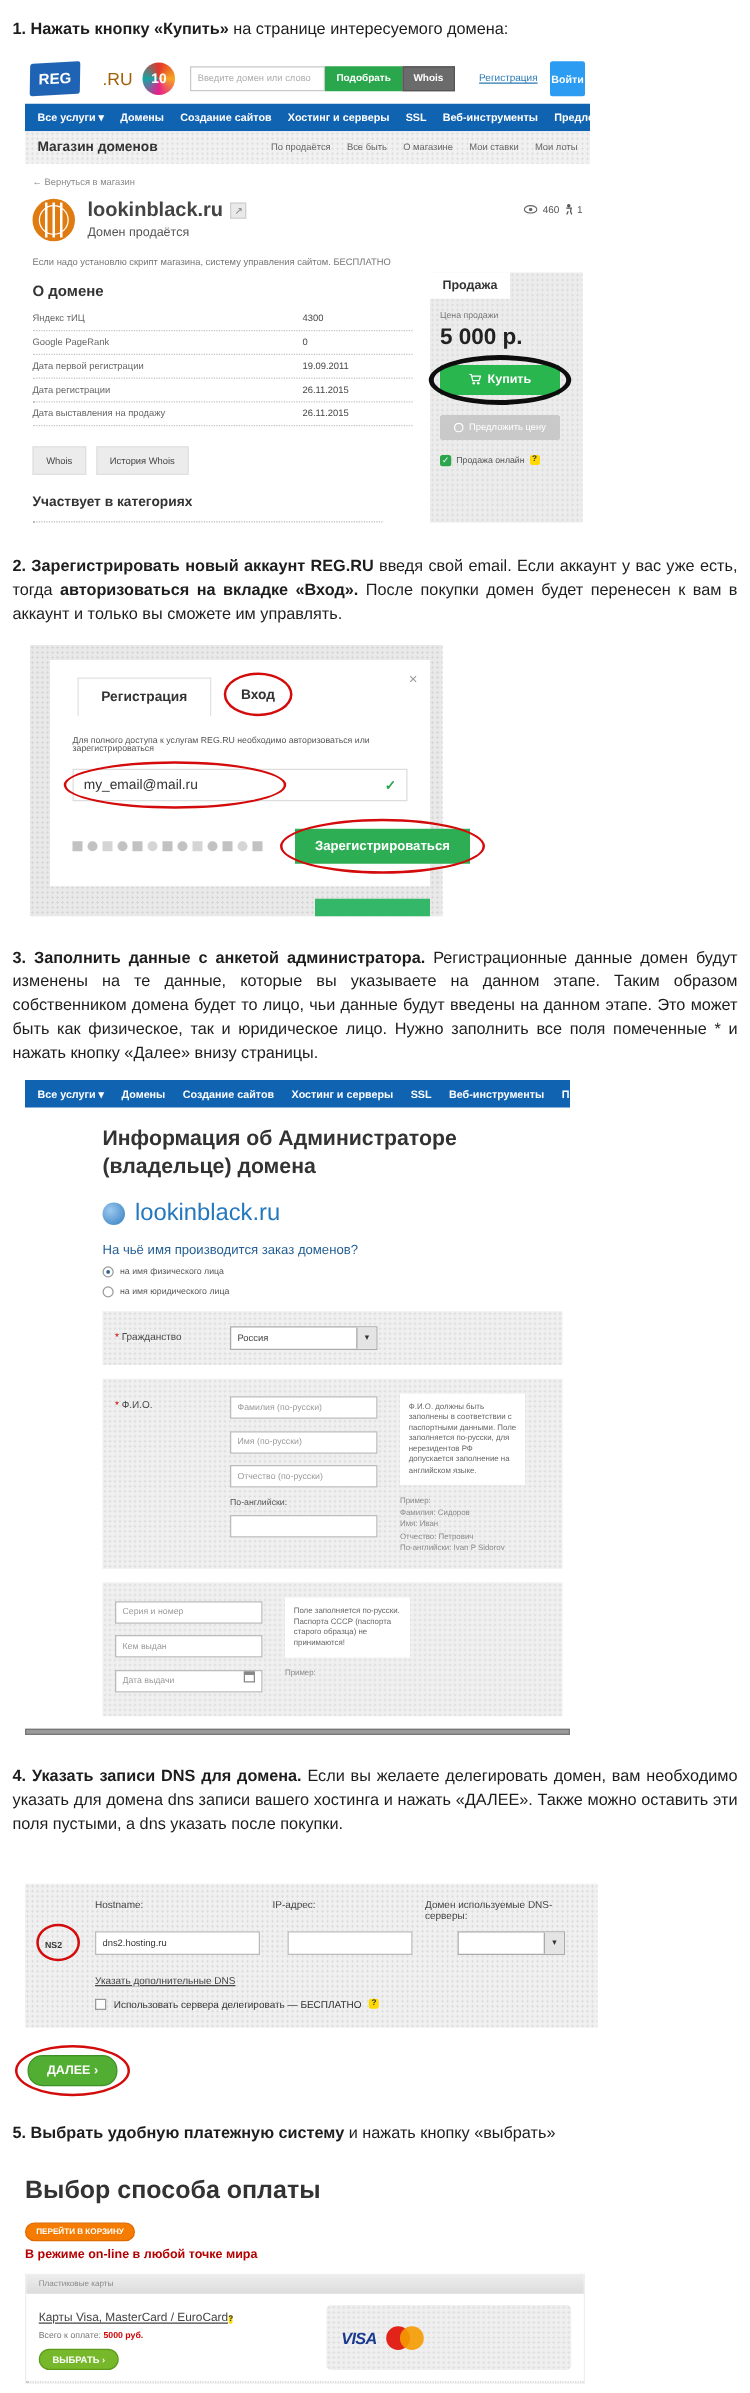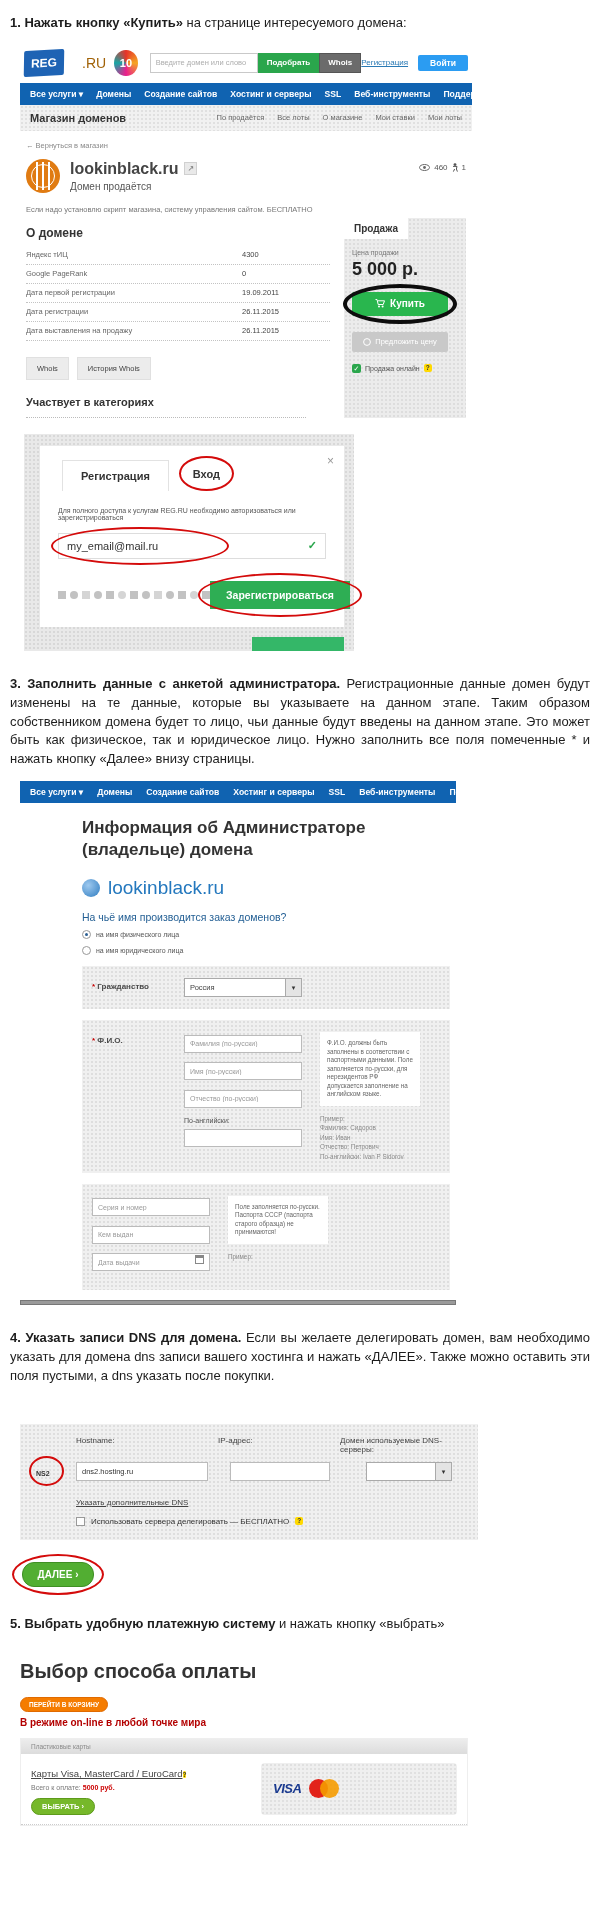--- a/index.html
+++ b/index.html
@@ -21,21 +21,21 @@
   .anniv { width:26px; height:26px; border-radius:50%; margin-left:8px;
            background:conic-gradient(#e63329,#f5a623,#e91e8c,#16a5a5,#e63329);
            color:#fff; font-weight:bold; font-size:11px; display:flex; align-items:center; justify-content:center; }
   .search-wrap { display:flex; margin-left:12px; }
   .search-input { width:108px; height:20px; border:1px solid #c9c9c9; font-size:7.5px; padding:0 5px; color:#444; }
   .search-input::placeholder { color:#adadad; }
   .btn-pick { height:20px; background:#2aa64c; color:#fff; border:none; font-weight:bold; font-size:8px; padding:0 9px; }
   .btn-whois-top { height:20px; background:#6b6b6b; color:#fff; border:1px solid #555; font-weight:bold; font-size:8px; padding:0 8px; }
   .auth { margin-left:auto; display:flex; align-items:center; gap:10px; }
   .link-reg { font-size:8px; color:#2a7ab5; text-decoration:underline; }
-  .btn-login { height:16px; background:#2b9cf2; color:#fff; border:none; font-weight:bold; font-size:8.5px; padding:0 12px; border-radius:2px; }
+  .btn-login { height:28px; background:#2b9cf2; color:#fff; border:none; font-weight:bold; font-size:8.5px; padding:0 1px; border-radius:2px; }
 
   .s1-nav { background:#1063b1; display:flex; align-items:center; gap:13px; padding:6px 10px; }
   .s1-nav span { color:#fff; font-weight:bold; font-size:8.6px; white-space:nowrap; }
   .s1-subnav { background-color:#f1f1f1; background-image:radial-gradient(#e0e0e0 0.8px, transparent 0.9px); background-size:4px 4px;
                display:flex; align-items:center; padding:7px 10px; }
   .subnav-title { font-size:11px; font-weight:bold; color:#333; }
   .subnav-links { margin-left:auto; display:flex; gap:13px; }
   .subnav-links span { font-size:7.5px; color:#666; }
 
   .s1-body { padding:10px 6px 0 6px; }
@@ -96,21 +96,21 @@
   .modal-info { font-size:7px; color:#555; }
   .email-row { margin-top:12px; border:1px solid #ddd; display:flex; align-items:center; height:26px; position:relative; padding:0 8px; }
   .email-input { border:none; outline:none; flex:1; font-size:11px; color:#333; }
   .email-oval { left:-8px; width:178px; top:-7px; bottom:-7px; }
   .email-ok { color:#2aa64c; font-size:11px; font-weight:bold; }
   .bottom-row { display:flex; align-items:center; margin-top:22px; }
   .sso-icons { display:flex; gap:4px; }
   .sso-icons i { width:8px; height:8px; background:#c2c2c2; display:block; }
   .sso-icons i:nth-child(2n) { border-radius:50%; }
   .sso-icons i:nth-child(3n) { background:#d5d5d5; }
-  .reg-btn-wrap { position:relative; }
+  .reg-btn-wrap { position:relative; margin-left:26px; }
   .btn-register { background:#2eae54; color:#fff; border:none; font-weight:bold; font-size:10.5px; padding:8px 16px; }
   .reg-btn-wrap .red-oval { left:-12px; right:-12px; top:-8px; bottom:-8px; }
   .shot2-strip { height:14px; margin-top:10px; display:flex; justify-content:flex-end; }
   .shot2-greenbit { width:92px; height:14px; background:#34b768; }
 
   
   .shot3 { width:436px; margin:12px 0 0 10px; }
   .s3-nav { background:#1063b1; display:flex; align-items:center; gap:14px; padding:6px 10px; overflow:hidden; }
   .s3-nav span { color:#fff; font-weight:bold; font-size:8.6px; white-space:nowrap; }
   .s3-content { padding:14px 6px 0 62px; }
@@ -118,21 +118,21 @@
   .domain3 { display:flex; align-items:center; gap:8px; margin-top:16px; }
   .globe3 { width:18px; height:18px; border-radius:50%; background:radial-gradient(circle at 35% 35%, #9ec9ef, #2f7cc0); }
   .domain3-name { font-size:19px; color:#2478be; }
   .question { font-size:10.5px; color:#235f94; margin-top:12px; }
   .radio-row { display:flex; align-items:center; gap:5px; margin-top:7px; }
   .radio { width:9px; height:9px; border:1px solid #999; border-radius:50%; background:#fff; position:relative; }
   .radio.sel:after { content:""; position:absolute; inset:2px; background:#2c5f93; border-radius:50%; }
   .radio-lbl { font-size:7px; color:#555; }
   .form-panel { margin-top:11px; padding:12px 10px; display:flex;
                 background-color:#f0f0f0; background-image:radial-gradient(#dedede 0.8px, transparent 0.9px); background-size:4px 4px; }
-  .fp-label { width:92px; flex:0 0 92px; font-size:8px; font-weight:bold; color:#4a4a4a; padding-top:4px; }
+  .fp-label { width:92px; flex:0 0 92px; font-size:8px; font-weight:normal; color:#4a4a4a; padding-top:4px; }
   .red-star { color:#c40000; }
   .selbox { width:118px; height:19px; background:#fff; border:1px solid #aaa; display:flex; align-items:center; }
   .selbox .selval { flex:1; font-size:7.5px; color:#444; padding-left:5px; }
   .selbox .selbtn { width:16px; height:100%; background:#e4e4e4; border-left:1px solid #aaa; font-size:7px; color:#333; text-align:center; line-height:17px; }
   .fio-mid { width:122px; flex:0 0 122px; }
   .fio-mid input { width:118px; height:18px; border:1px solid #bbb; font-size:7px; padding:0 5px; color:#444; margin-bottom:7px; }
   .fio-mid input::placeholder { color:#9a9a9a; }
   .en-lbl { font-size:7px; color:#555; margin:2px 0 3px 0; }
   .hint-col { margin-left:14px; width:100px; }
   .hint-box { background:#fff; padding:7px 7px; font-size:6.3px; color:#666; line-height:1.35; }
@@ -210,27 +210,27 @@
         <button class="btn-login">Войти</button>
       </div>
     </div>
     <div class="s1-nav">
       <span>Все услуги ▾</span>
       <span>Домены</span>
       <span>Создание сайтов</span>
       <span>Хостинг и серверы</span>
       <span>SSL</span>
       <span>Веб-инструменты</span>
-      <span>Поддержка</span>
+      <span>Предложить</span>
     </div>
     <div class="s1-subnav">
       <span class="subnav-title">Магазин доменов</span>
       <div class="subnav-links">
         <span>По продаётся</span>
-        <span>Все лоты</span>
+        <span>Все быть</span>
         <span>О магазине</span>
         <span>Мои ставки</span>
         <span>Мои лоты</span>
       </div>
     </div>
     <div class="s1-body">
       <div class="back-link">← Вернуться в магазин</div>
       <div class="domain-row">
         <div class="globe1"></div>
         <div class="domain-head">
@@ -309,20 +309,21 @@
           <div class="online-row">
             <span class="chk-green">✓</span>
             <span class="online-lbl">Продажа онлайн</span>
             <span class="q-help">?</span>
           </div>
         </div>
       </div>
     </div>
   </div>
 
+  <p class="step" style="margin-top:26px"><b>2. Зарегистрировать новый аккаунт REG.RU</b><span> введя свой email. Если аккаунт у вас уже есть, тогда </span><b>авторизоваться на вкладке «Вход».</b><span> После покупки домен будет перенесен к вам в аккаунт и только вы сможете им управлять.</span></p>
 
   <div class="shot2">
     <div class="modal">
       <span class="modal-close">×</span>
       <div class="modal-tabs">
         <span class="tab-reg">Регистрация</span>
         <span class="tab-login-wrap">
           <span class="tab-login">Вход</span>
           <span class="red-oval"></span>
         </span>

